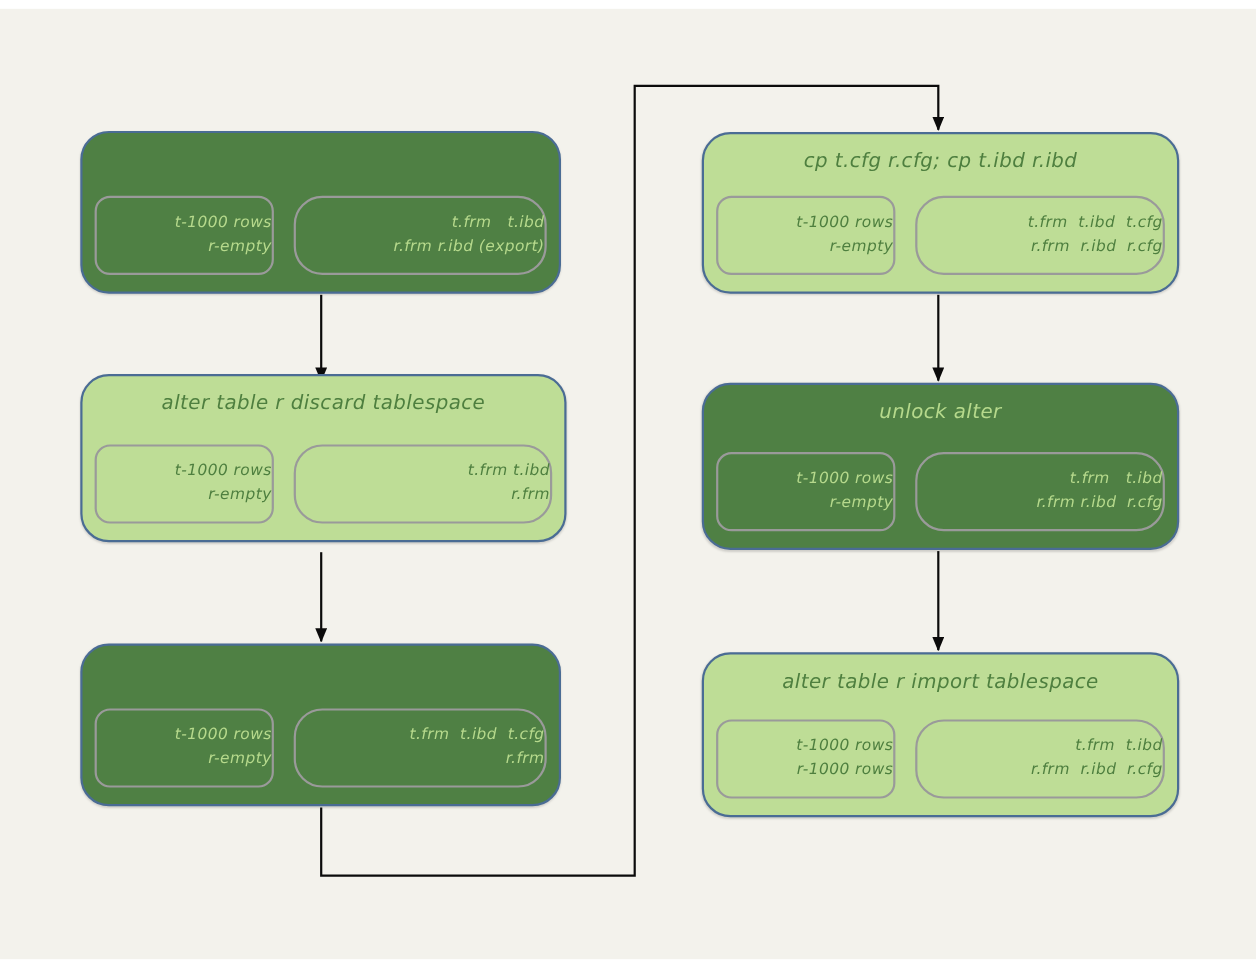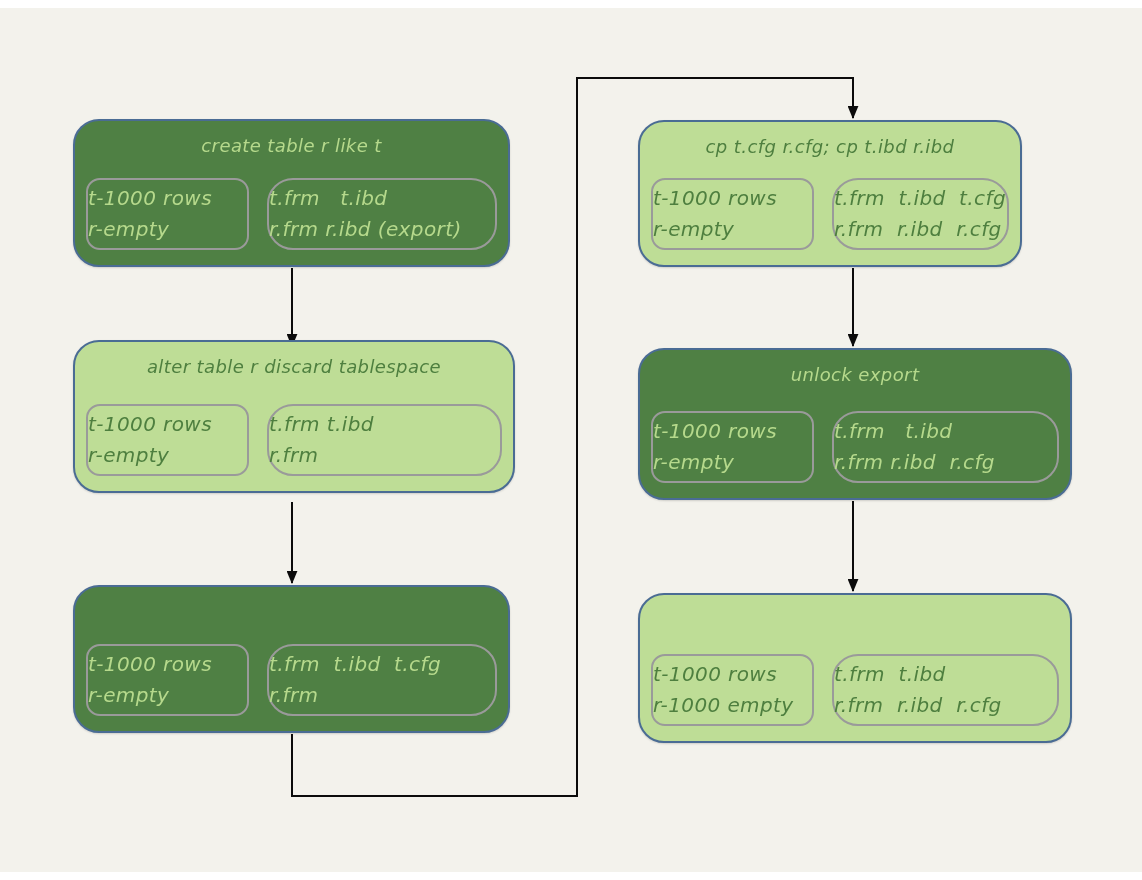--- a/index.html
+++ b/index.html
@@ -66,22 +66,22 @@
     display: flex;
     gap: 18px;
   }
   .cell {
     border: 2px solid var(--cell-border, #9a9a9a);
     border-radius: 14px;
     box-sizing: border-box;
     display: flex;
     flex-direction: column;
     justify-content: center;
-    text-align: left;
-    font-size: 20px;
+    text-align: right;
+    font-size: 14px;
     line-height: 1.55;
     letter-spacing: 0.4px;
   }
   .cell div { white-space: pre; }
   .cell.rows { flex: 0 0 163px; }
   .cell.files { flex: 1; border-radius: 26px; }
 </style>
 </head>
 <body>
 
@@ -97,21 +97,20 @@
       </marker>
     </defs>
     <path d="M292,268 L292,346" fill="none" stroke="#0b0b0b" stroke-width="2" marker-end="url(#arrowhead)"></path>
     <path d="M292,502 L292,583" fill="none" stroke="#0b0b0b" stroke-width="2" marker-end="url(#arrowhead)"></path>
     <path d="M292,734 L292,796 L577,796 L577,78 L853,78 L853,118" fill="none" stroke="#0b0b0b" stroke-width="2" marker-end="url(#arrowhead)"></path>
     <path d="M853,268 L853,346" fill="none" stroke="#0b0b0b" stroke-width="2" marker-end="url(#arrowhead)"></path>
     <path d="M853,501 L853,591" fill="none" stroke="#0b0b0b" stroke-width="2" marker-end="url(#arrowhead)"></path>
   </svg>
 
   <div class="box dark" style="left:73px; top:119px; width:437px; height:148px">
-    <div class="title">create table r like t</div>
     <div class="row">
       <div class="cell rows">
         <div>t-1000 rows</div>
         <div>r-empty</div>
       </div>
       <div class="cell files">
         <div>t.frm   t.ibd</div>
         <div>r.frm r.ibd (export)</div>
       </div>
     </div>
@@ -137,53 +136,54 @@
         <div>t-1000 rows</div>
         <div>r-empty</div>
       </div>
       <div class="cell files">
         <div>t.frm  t.ibd  t.cfg</div>
         <div>r.frm</div>
       </div>
     </div>
   </div>
 
-  <div class="box light" style="left:638px; top:120px; width:384px; height:147px">
+  <div class="box light" style="left:638px; top:120px; width:434px; height:147px">
     <div class="title">cp t.cfg r.cfg; cp t.ibd r.ibd</div>
     <div class="row">
       <div class="cell rows">
         <div>t-1000 rows</div>
         <div>r-empty</div>
       </div>
       <div class="cell files">
         <div>t.frm  t.ibd  t.cfg</div>
         <div>r.frm  r.ibd  r.cfg</div>
       </div>
     </div>
   </div>
 
   <div class="box dark" style="left:638px; top:348px; width:434px; height:152px">
-    <div class="title">unlock export</div>
+    <div class="title">unlock alter</div>
     <div class="row">
       <div class="cell rows">
         <div>t-1000 rows</div>
         <div>r-empty</div>
       </div>
       <div class="cell files">
         <div>t.frm   t.ibd</div>
         <div>r.frm r.ibd  r.cfg</div>
       </div>
     </div>
   </div>
 
   <div class="box light" style="left:638px; top:593px; width:434px; height:150px">
+    <div class="title">alter table r import tablespace</div>
     <div class="row">
       <div class="cell rows">
         <div>t-1000 rows</div>
-        <div>r-1000 empty</div>
+        <div>r-1000 rows</div>
       </div>
       <div class="cell files">
         <div>t.frm  t.ibd</div>
         <div>r.frm  r.ibd  r.cfg</div>
       </div>
     </div>
   </div>
 
 </div>
 

